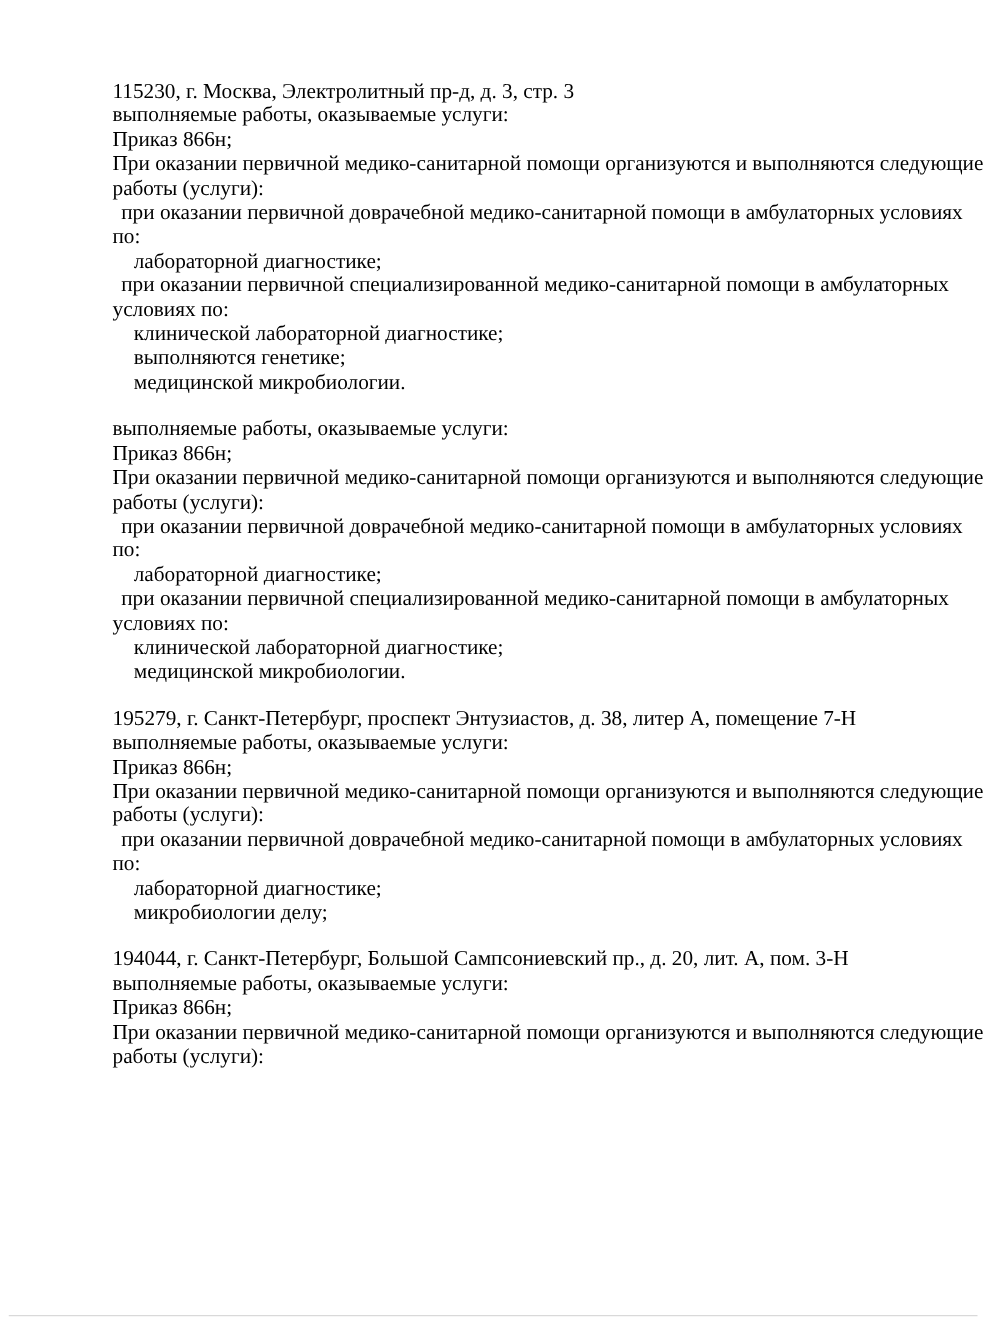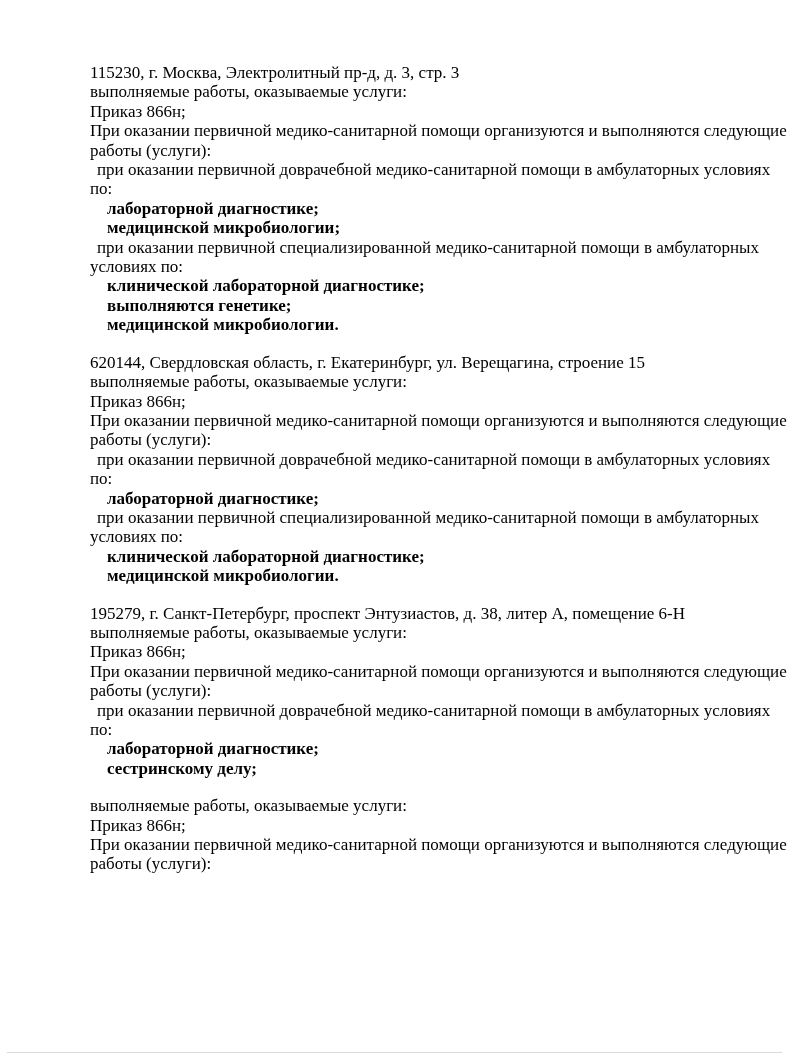--- a/index.html
+++ b/index.html
@@ -25,21 +25,21 @@
     right: 40px;
   }
   .section {
     margin: 0 0 18px 0;
   }
   .line {
     white-space: pre;
   }
   .indent-0 { padding-left: 0; }
   .indent-1 { padding-left: 7px; }
-  .indent-2 { padding-left: 17px; font-weight: bold; }
+  .indent-2 { padding-left: 17px; }
   .bottom-edge {
     position: absolute;
     left: 7px;
     width: 775px;
     bottom: 1px;
     height: 1px;
     background: #d9d9d9;
   }
 </style>
 </head>
@@ -49,53 +49,52 @@
   <div class="content" id="doc-content">
       <div class="section">
         <div class="line indent-0">115230, г. Москва, Электролитный пр-д, д. 3, стр. 3</div>
         <div class="line indent-0">выполняемые работы, оказываемые услуги:</div>
         <div class="line indent-0">Приказ 866н;</div>
         <div class="line indent-0">При оказании первичной медико-санитарной помощи организуются и выполняются следующие</div>
         <div class="line indent-0">работы (услуги):</div>
         <div class="line indent-1">при оказании первичной доврачебной медико-санитарной помощи в амбулаторных условиях</div>
         <div class="line indent-0">по:</div>
         <div class="line indent-2">лабораторной диагностике;</div>
-        <div class="line indent-2">медицинской микробиологии;</div>
         <div class="line indent-1">при оказании первичной специализированной медико-санитарной помощи в амбулаторных</div>
         <div class="line indent-0">условиях по:</div>
         <div class="line indent-2">клинической лабораторной диагностике;</div>
         <div class="line indent-2">выполняются генетике;</div>
         <div class="line indent-2">медицинской микробиологии.</div>
       </div>
       <div class="section">
-        <div class="line indent-0">620144, Свердловская область, г. Екатеринбург, ул. Верещагина, строение 15</div>
         <div class="line indent-0">выполняемые работы, оказываемые услуги:</div>
         <div class="line indent-0">Приказ 866н;</div>
         <div class="line indent-0">При оказании первичной медико-санитарной помощи организуются и выполняются следующие</div>
         <div class="line indent-0">работы (услуги):</div>
         <div class="line indent-1">при оказании первичной доврачебной медико-санитарной помощи в амбулаторных условиях</div>
         <div class="line indent-0">по:</div>
         <div class="line indent-2">лабораторной диагностике;</div>
         <div class="line indent-1">при оказании первичной специализированной медико-санитарной помощи в амбулаторных</div>
         <div class="line indent-0">условиях по:</div>
         <div class="line indent-2">клинической лабораторной диагностике;</div>
         <div class="line indent-2">медицинской микробиологии.</div>
       </div>
       <div class="section">
-        <div class="line indent-0">195279, г. Санкт-Петербург, проспект Энтузиастов, д. 38, литер А, помещение 6-Н</div>
+        <div class="line indent-0">195279, г. Санкт-Петербург, проспект Энтузиастов, д. 38, литер А, помещение 7-Н</div>
         <div class="line indent-0">выполняемые работы, оказываемые услуги:</div>
         <div class="line indent-0">Приказ 866н;</div>
         <div class="line indent-0">При оказании первичной медико-санитарной помощи организуются и выполняются следующие</div>
         <div class="line indent-0">работы (услуги):</div>
         <div class="line indent-1">при оказании первичной доврачебной медико-санитарной помощи в амбулаторных условиях</div>
         <div class="line indent-0">по:</div>
         <div class="line indent-2">лабораторной диагностике;</div>
-        <div class="line indent-2">сестринскому делу;</div>
+        <div class="line indent-2">микробиологии делу;</div>
       </div>
       <div class="section">
+        <div class="line indent-0">194044, г. Санкт-Петербург, Большой Сампсониевский пр., д. 20, лит. А, пом. 3-Н</div>
         <div class="line indent-0">выполняемые работы, оказываемые услуги:</div>
         <div class="line indent-0">Приказ 866н;</div>
         <div class="line indent-0">При оказании первичной медико-санитарной помощи организуются и выполняются следующие</div>
         <div class="line indent-0">работы (услуги):</div>
       </div>
     </div>
   <div class="bottom-edge"></div>
 </div>
 
 </body></html>

